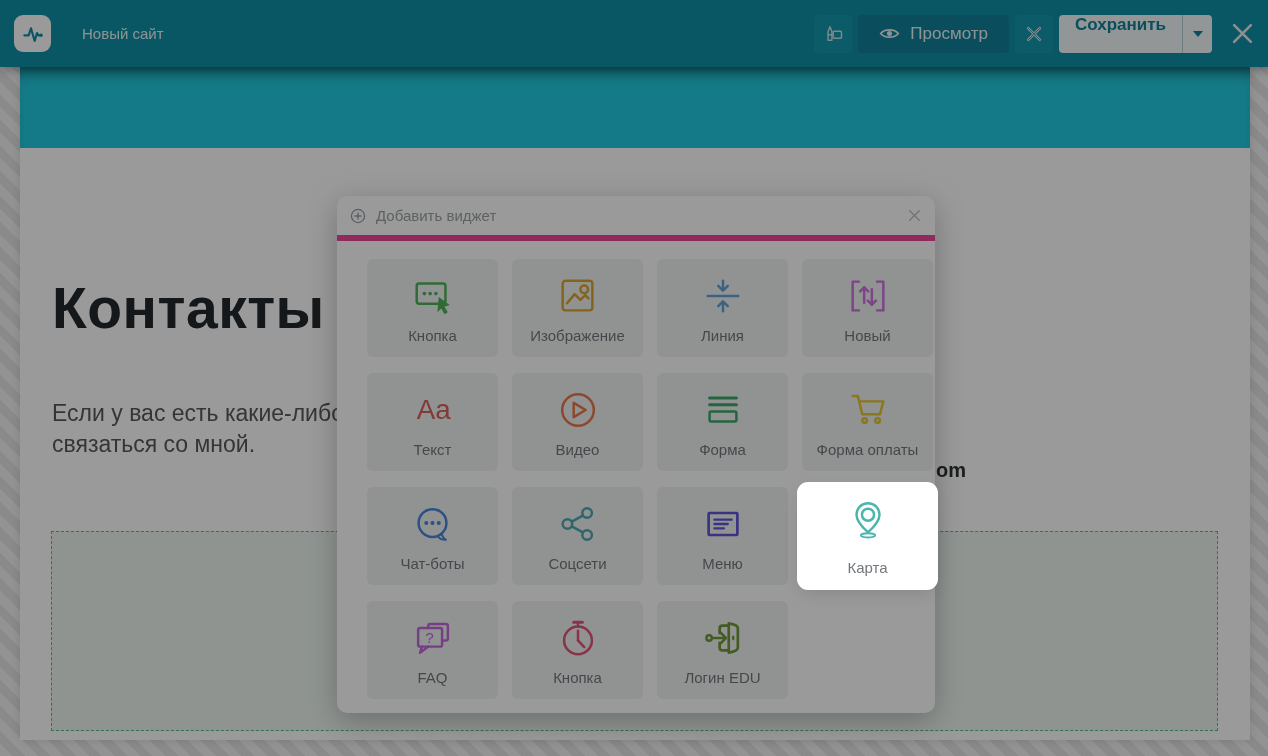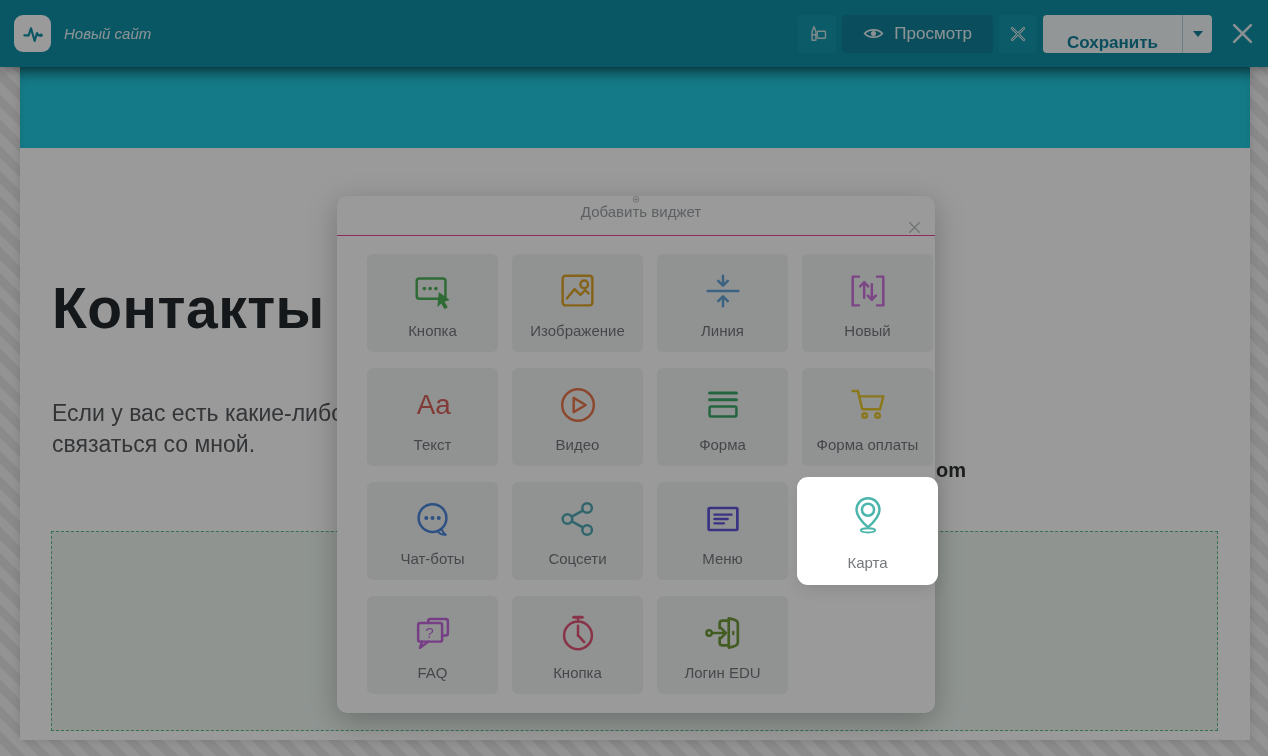--- a/index.html
+++ b/index.html
@@ -15,48 +15,48 @@
   }
   
   .topbar{
     position:absolute;left:0;top:0;right:0;height:67px;z-index:10;
     background:var(--topbar-bg,#1090a7);
     display:flex;align-items:center;padding:0 14px;box-sizing:border-box;
     box-shadow:0 2px 10px rgba(0,0,0,.35);
   }
   .logo{width:37px;height:37px;border-radius:9px;background:#fff;
     display:flex;align-items:center;justify-content:center;color:var(--topbar-bg,#1090a7);flex:0 0 auto;}
-  .site-name{color:var(--site-name,#e9f4f5);font-size:15px;margin-left:13px;font-style:italic;}
+  .site-name{color:var(--site-name,#e9f4f5);font-size:15px;margin-left:31px;}
   .topbar-right{margin-left:auto;display:flex;align-items:center;gap:6px;}
   .tb-iconbtn{width:38px;height:38px;border-radius:4px;background:var(--topbar-btn-bg,#1597ae);
     display:flex;align-items:center;justify-content:center;color:#cfe2e4;cursor:pointer;}
   .tb-preview{height:38px;border-radius:4px;background:var(--preview-bg,#12829a);
     color:var(--site-name,#e9f4f5);display:flex;align-items:center;gap:10px;padding:0 21px;font-size:17px;cursor:pointer;}
   .tb-save{height:38px;border-radius:4px;background:var(--save-bg,#f2f8f9);color:var(--save-text,#11829b);
     display:flex;align-items:stretch;font-size:17px;font-weight:700;overflow:hidden;cursor:pointer;}
-  .tb-save-main{display:flex;align-items:flex-end;padding:0 24px;}
+  .tb-save-main{display:flex;align-items:flex-start;padding:0 16px;}
   .tb-save-caret{width:29px;border-left:1px solid rgba(16,110,130,.28);display:flex;align-items:center;justify-content:center;}
   .caret{width:0;height:0;border:5px solid transparent;border-top:6px solid var(--save-text,#11829b);margin-top:6px;}
   .tb-close{margin-left:13px;color:#e3eef0;display:flex;align-items:center;cursor:pointer;}
   
   .page{position:absolute;left:20px;top:67px;width:1230px;height:673px;
     background:var(--page-bg,#fff);box-shadow:0 0 10px rgba(0,0,0,.12);}
   .band{height:81px;background:var(--band,#22cbdf);
     box-shadow:inset 0 14px 14px -8px rgba(0,0,0,.38);}
   .page-heading{position:absolute;left:32px;top:208px;font-size:57px;font-weight:700;
     color:var(--heading,#24282b);letter-spacing:.5px;}
   .page-para{position:absolute;left:32px;top:331px;font-size:23px;line-height:31px;color:var(--body-text,#55585c);}
   .email-frag{position:absolute;left:916px;top:392px;font-size:20px;font-weight:700;color:var(--email,#2e3234);}
   .dropzone{position:absolute;left:31px;top:464px;width:1167px;height:200px;box-sizing:border-box;
     border:1px dashed var(--dash,#55bb88);background:rgba(80,170,120,.10);}
   
   .modal{position:absolute;left:337px;top:196px;width:598px;height:517px;box-sizing:border-box;
     background:var(--modal-bg,#fff);border-radius:10px;box-shadow:0 8px 30px rgba(0,0,0,.25);}
   .modal-header{height:39px;display:flex;align-items:center;padding:0 13px;
-    border-bottom:1px solid #ec4899;color:var(--modal-title,#9aa1a4);flex-direction:column;}
+    border-bottom:6px solid #ec4899;color:var(--modal-title,#9aa1a4);}
   .modal-title{font-size:15px;margin-left:10px;}
   .modal-close{margin-left:auto;color:#b9bec0;display:flex;align-items:center;cursor:pointer;}
   .tile-grid{display:grid;grid-template-columns:repeat(4,131px);grid-auto-rows:98px;
     gap:16px 14px;padding:18px 30px 20px;}
   .tile{background:var(--tile-bg,#f1f3f4);border-radius:6px;display:flex;flex-direction:column;
     align-items:center;justify-content:center;gap:8px;cursor:pointer;}
   .tile--highlight{position:relative;z-index:50;background:var(--highlight,#fff);
     box-shadow:0 0 0 5px var(--highlight,#fff),0 6px 18px rgba(0,0,0,.15);gap:16px;}
   .tile-label{font-size:15px;color:var(--tile-label,#73787c);white-space:nowrap;}
   .tile-icon{width:46px;height:46px;display:flex;align-items:center;justify-content:center;}

